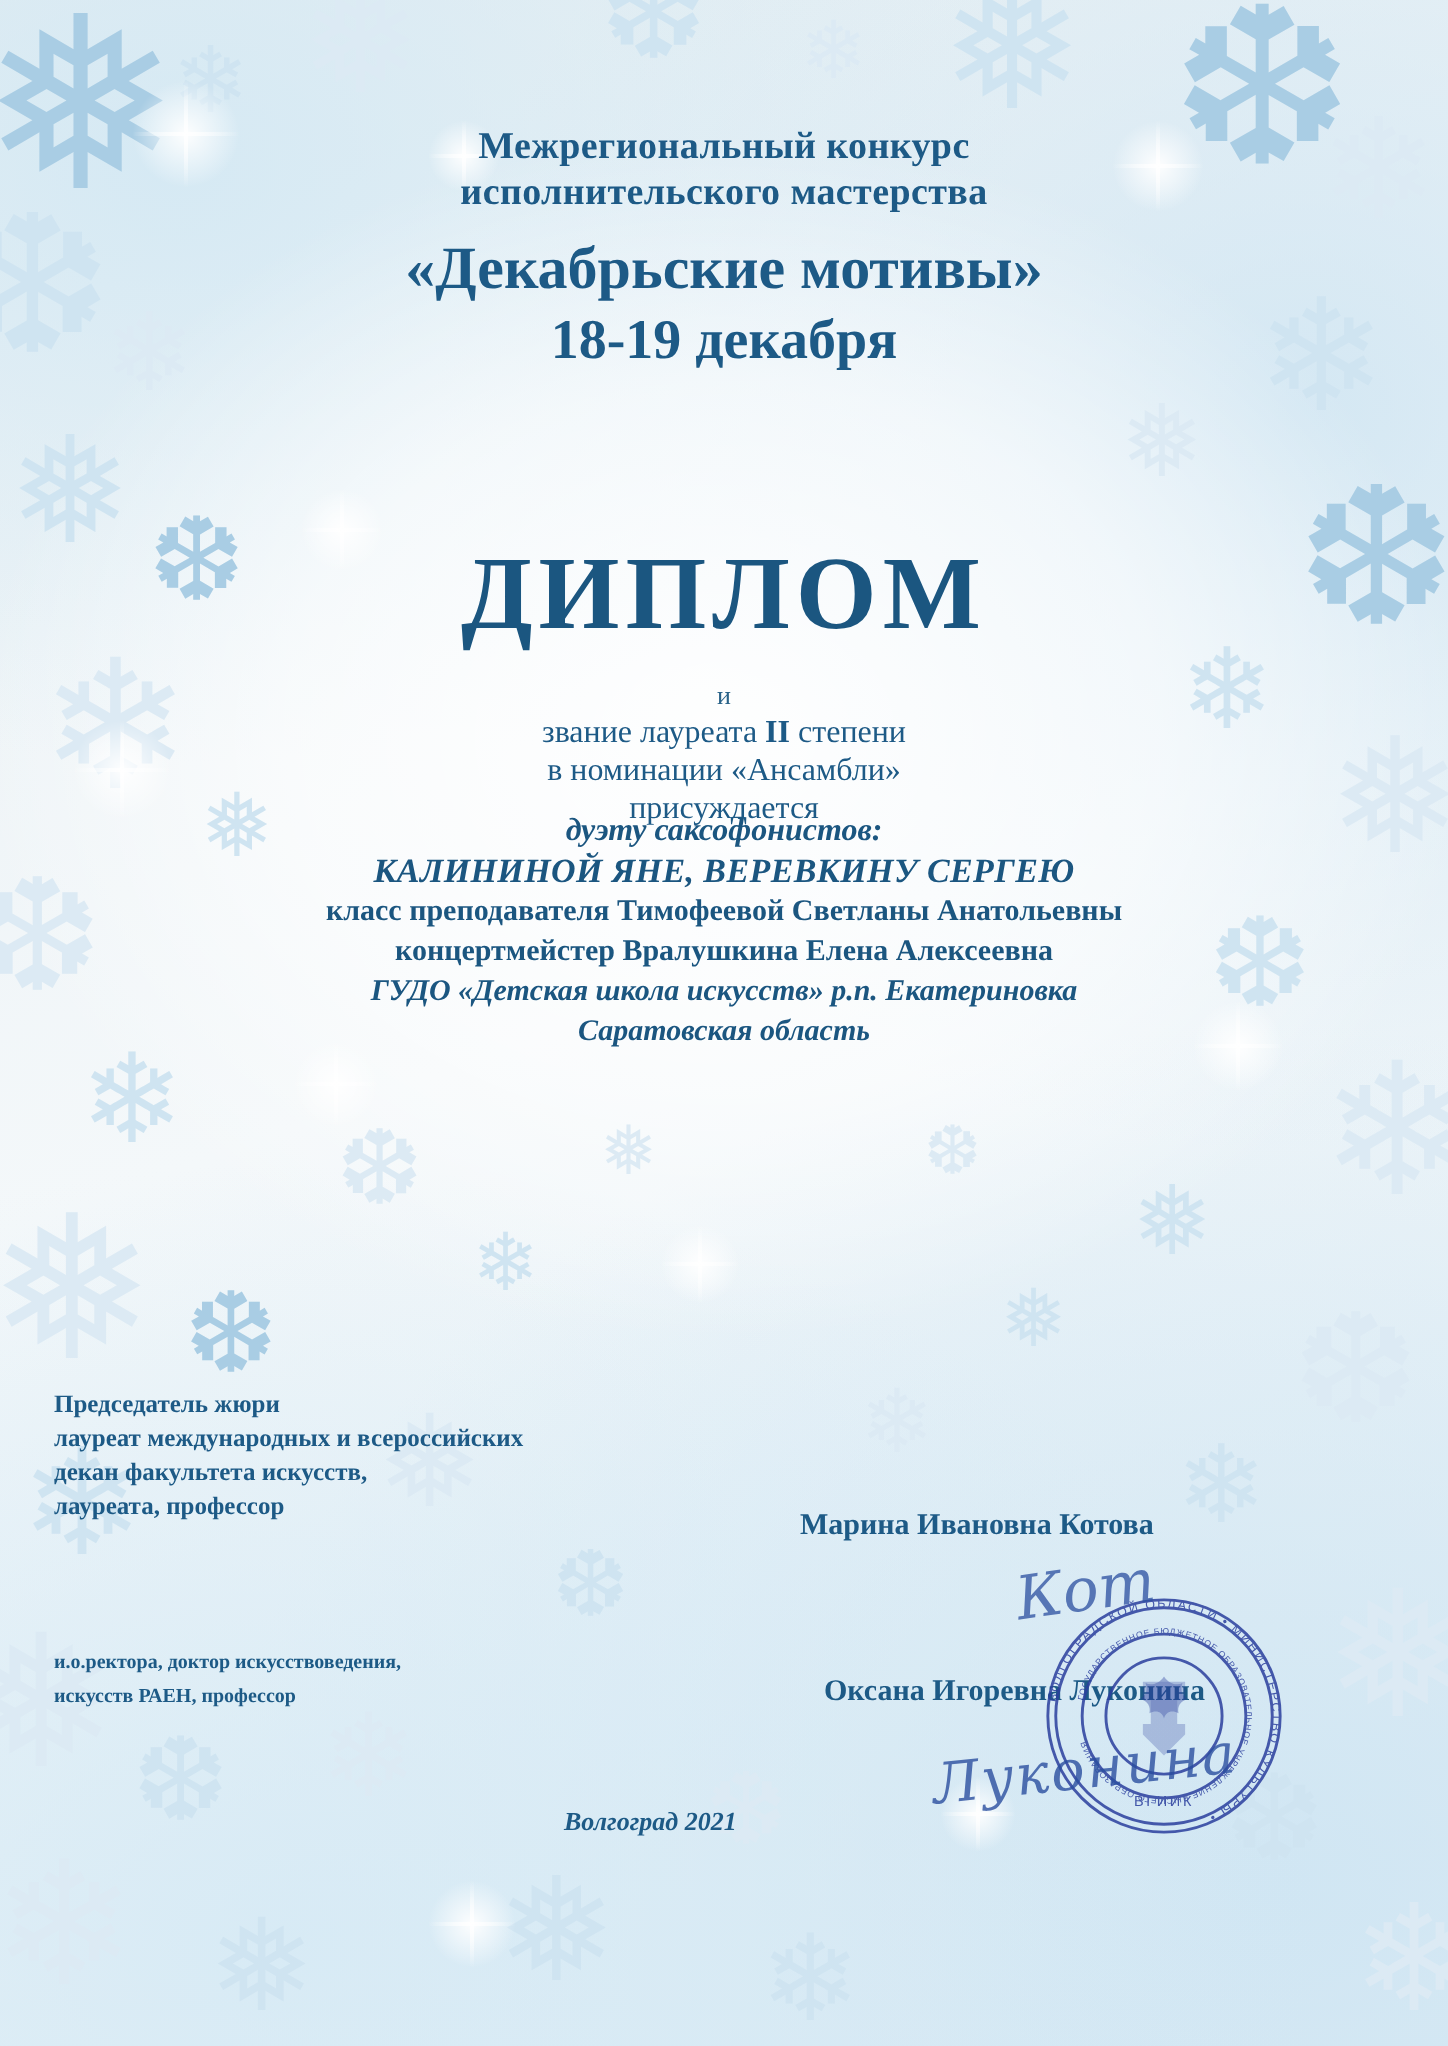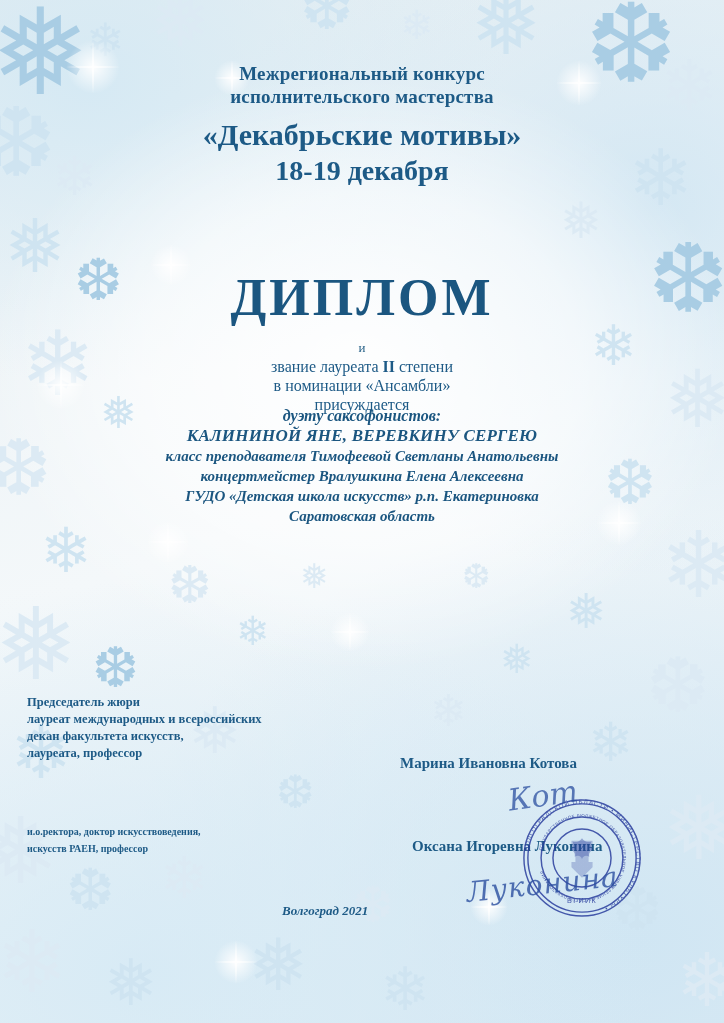--- a/index.html
+++ b/index.html
@@ -139,21 +139,20 @@
     font-style: italic;
     letter-spacing: .2px;
   }
   .rec-age {
     font-size: 14px;
     font-style: italic;
   }
   .rec-teacher, .rec-accompanist {
     font-size: 15px;
     font-weight: bold;
-    font-style: italic;
   }
   .rec-school {
     font-size: 15px;
     font-weight: bold;
     font-style: italic;
   }
   .rec-region {
     font-size: 15px;
     font-weight: bold;
     font-style: italic;

